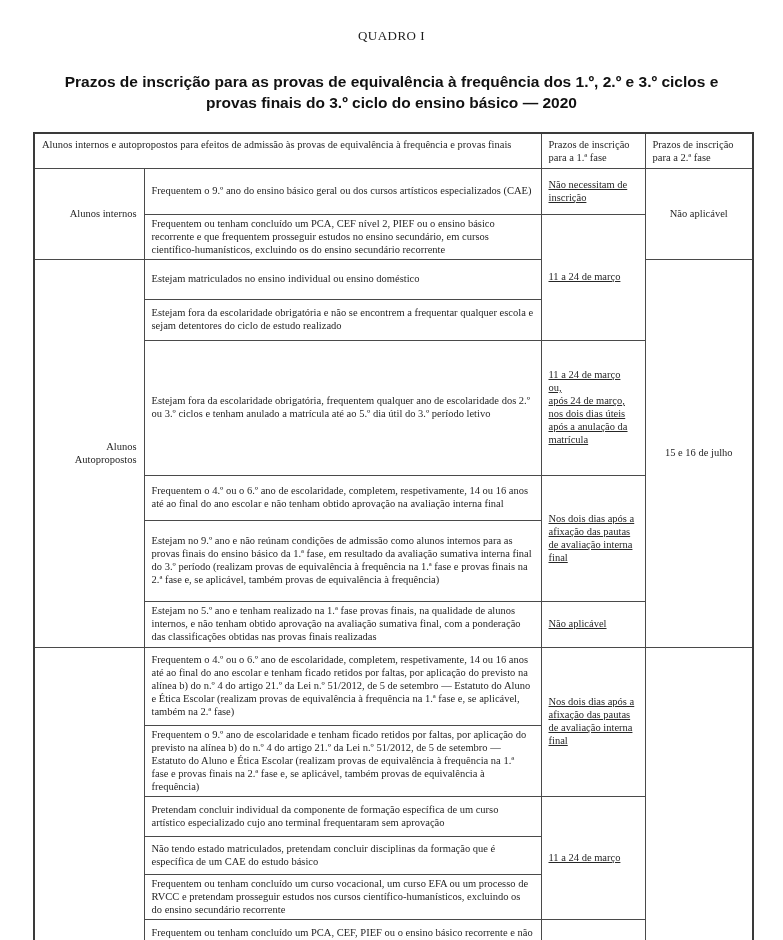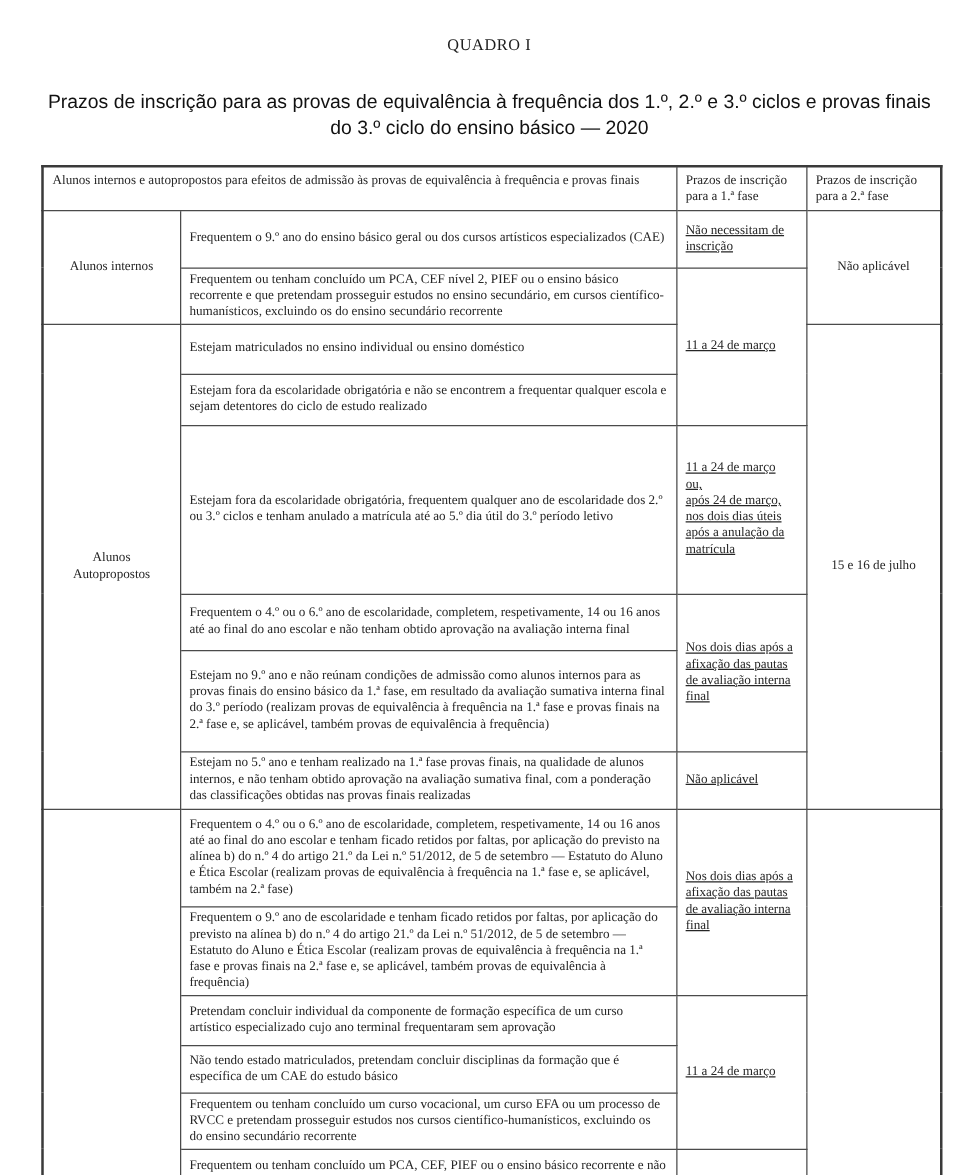--- a/index.html
+++ b/index.html
@@ -20,21 +20,21 @@
     text-align: center;
     font-size: 13px;
     letter-spacing: 0.5px;
     padding-top: 28px;
     color: #1d1d1d;
   }
 
   .title {
     font-family: "Liberation Sans", sans-serif;
     font-size: 15.5px;
-    font-weight: normal;
+    font-weight: bold;
     text-align: center;
     line-height: 21px;
     margin: 27px 38px 0 38px;
     color: #111111;
   }
 
   table.quadro {
     border-collapse: collapse;
     table-layout: fixed;
     width: 719px;
@@ -50,21 +50,21 @@
     vertical-align: middle;
     text-align: left;
     color: #262626;
     overflow: hidden;
   }
   .quadro th {
     vertical-align: top;
     padding-top: 4px;
   }
   td.group {
-    text-align: center;
+    text-align: right;
     white-space: pre-line;
   }
   td.fase1 {
     white-space: pre-line;
     text-decoration: underline;
   }
   td.fase2 {
     text-align: center;
   }
   col.c-group { width: 110px; }
@@ -96,21 +96,21 @@
       </tr>
 
       <tr style="height:46px">
         <td rowspan="2" class="group">Alunos internos</td>
         <td>Frequentem o 9.º ano do ensino básico geral ou dos cursos artísticos especializados (CAE)</td>
         <td class="fase1">Não necessitam de inscrição</td>
         <td rowspan="2" class="fase2">Não aplicável</td>
       </tr>
 
       <tr style="height:42px">
-        <td>Frequentem ou tenham concluído um PCA, CEF nível 2, PIEF ou o ensino básico recorrente e que pretendam prosseguir estudos no ensino secundário, em cursos científico-humanísticos, excluindo os do ensino secundário recorrente</td>
+        <td>Frequentem ou tenham concluído um PCA, CEF nível 2, PIEF ou o ensino básico recorrente e que frequentem prosseguir estudos no ensino secundário, em cursos científico-humanísticos, excluindo os do ensino secundário recorrente</td>
         <td rowspan="3" class="fase1">11 a 24 de março</td>
       </tr>
 
       <tr style="height:40px">
         <td rowspan="6" class="group">Alunos
 Autopropostos</td>
         <td>Estejam matriculados no ensino individual ou ensino doméstico</td>
         <td rowspan="6" class="fase2">15 e 16 de julho</td>
       </tr>
 

